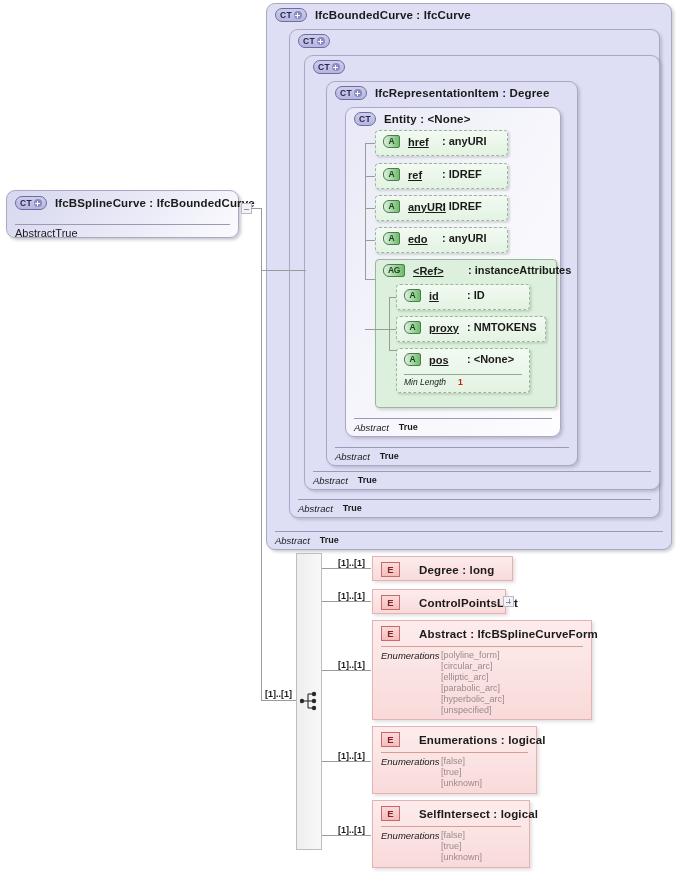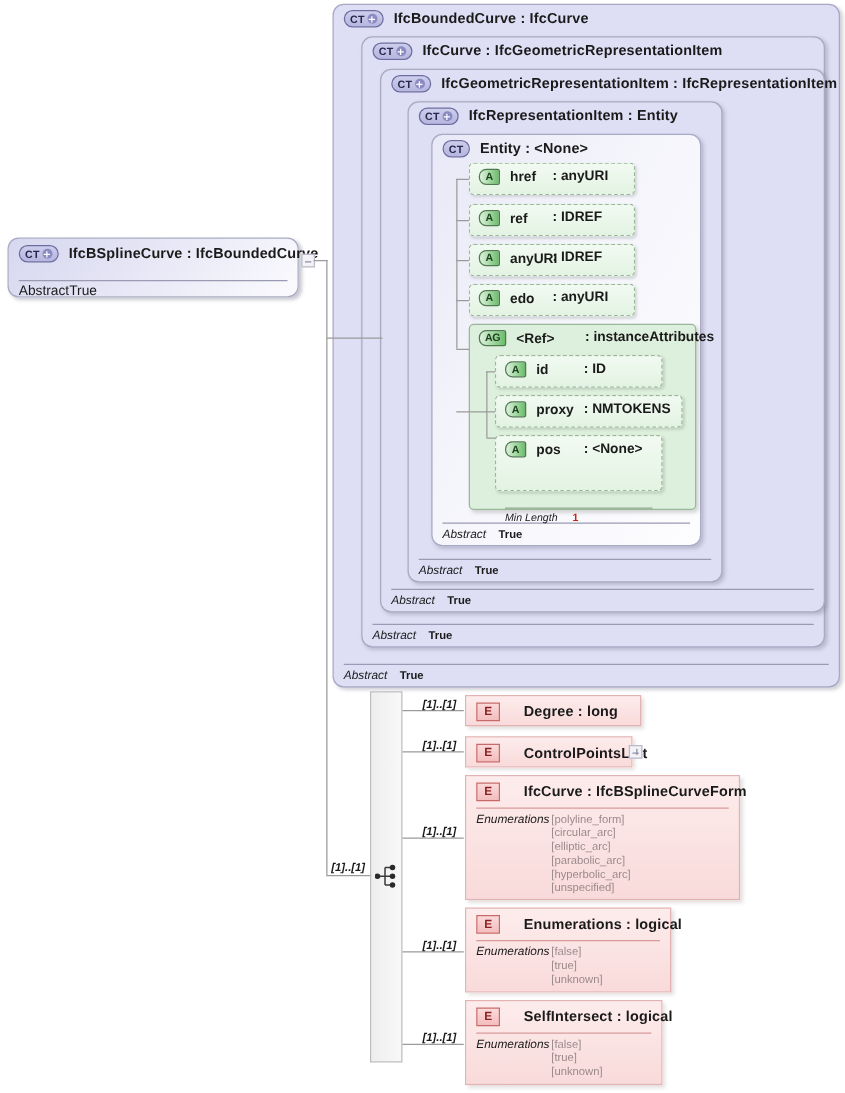--- a/index.html
+++ b/index.html
@@ -156,20 +156,21 @@
     font-size: 8.5px;
     font-weight: bold;
     color: #1d3d1d;
   }
   .a-badge.ag { width: 22px; letter-spacing: -.3px; }
   .attr-name {
     margin-left: 8px;
     font-size: 11px;
     font-weight: bold;
     color: #1a1a1a;
+    text-decoration: underline;
   }
   .attr-type {
     position: absolute;
     font-size: 11px;
     font-weight: bold;
     color: #1a1a1a;
     white-space: nowrap;
   }
   
   .ag-box {
@@ -269,21 +270,20 @@
 
   
   .seq-bar {
     position: absolute;
     box-sizing: border-box;
     border: 1px solid #bdbdbd;
     background: linear-gradient(90deg,#eeeeee,#f8f8f8);
   }
   .card {
     position: absolute;
-    font-style: italic;
     font-size: 9px;
     font-weight: bold;
     color: #1a1a1a;
     white-space: nowrap;
   }
 </style>
 </head>
 <body>
 
 <div class="canvas">
@@ -295,43 +295,41 @@
     </div>
     <div class="ct-footer" style="top:527px;">
       <span class="f-key">Abstract</span>
       <span class="f-val">True</span>
     </div>
   </div>
 
   <div class="ct-box" style="left:289px; top:29px; width:371px; height:489px;">
     <div class="ct-header">
       <span class="ct-badge"><span>CT</span><span class="plus"></span></span>
-      <span class="ct-title">IfcCurve : IfcGeometricRepresentationItem</span>
     </div>
     <div class="ct-footer" style="top:469px;">
       <span class="f-key">Abstract</span>
       <span class="f-val">True</span>
     </div>
   </div>
 
   <div class="ct-box" style="left:304px; top:55px; width:356px; height:435px;">
     <div class="ct-header">
       <span class="ct-badge"><span>CT</span><span class="plus"></span></span>
-      <span class="ct-title">IfcGeometricRepresentationItem : IfcRepresentationItem</span>
     </div>
     <div class="ct-footer" style="top:415px;">
       <span class="f-key">Abstract</span>
       <span class="f-val">True</span>
     </div>
   </div>
 
   <div class="ct-box" style="left:326px; top:81px; width:252px; height:385px;">
     <div class="ct-header">
       <span class="ct-badge"><span>CT</span><span class="plus"></span></span>
-      <span class="ct-title">IfcRepresentationItem : Entity</span>
+      <span class="ct-title">IfcRepresentationItem : Degree</span>
     </div>
     <div class="ct-footer" style="top:365px;">
       <span class="f-key">Abstract</span>
       <span class="f-val">True</span>
     </div>
   </div>
 
   <div class="ct-box" style="left:345px; top:107px; width:216px; height:330px;
               background:linear-gradient(120deg,#e8e8f7 0%, #f4f4fb 40%, #fdfdff 100%);">
     <div class="ct-header">
@@ -412,21 +410,21 @@
     </div>
     <span class="attr-type" style="left:70px; top:4px;">: NMTOKENS</span>
   </div>
 
   <div class="attr-box" style="left:396px; top:348px; width:134px; height:45px;">
     <div class="attr-row">
       <span class="a-badge">A</span>
       <span class="attr-name">pos</span>
     </div>
     <span class="attr-type" style="left:70px; top:4px;">: &lt;None&gt;</span>
-    <div class="attr-footer" style="top:25px;margin-top:32px;">
+    <div class="attr-footer" style="top:25px;">
       <span class="f-key">Min Length</span>
       <span class="f-val">1</span>
     </div>
   </div>
 
   <div class="root-node" style="left:6px; top:190px; width:233px; height:48px;">
     <div class="rn-header">
       <span class="ct-badge"><span>CT</span><span class="plus"></span></span>
       <span class="ct-title">IfcBSplineCurve : IfcBoundedCurve</span>
     </div>
@@ -479,21 +477,21 @@
       <span class="e-badge">E</span>
       <span class="el-title">ControlPointsList</span>
     </div>
   </div>
   <div class="plus-btn" style="left:503px; top:596px;"></div>
 
   <span class="card" style="left:338px; top:660px;">[1]..[1]</span>
   <div class="el-box" style="left:372px; top:620px; width:220px; height:100px;">
     <div class="el-head">
       <span class="e-badge">E</span>
-      <span class="el-title">IfcCurve : IfcBSplineCurveForm</span>
+      <span class="el-title">Abstract : IfcBSplineCurveForm</span>
     </div>
     <div class="el-sep" style="top:25px;"></div>
     <span class="enum-key" style="left:8px; top:29px;">Enumerations</span>
     <span class="enum-list" style="left:68px; top:29px;">
       <span>[polyline_form]</span><br>
       <span>[circular_arc]</span><br>
       <span>[elliptic_arc]</span><br>
       <span>[parabolic_arc]</span><br>
       <span>[hyperbolic_arc]</span><br>
       <span>[unspecified]</span>

